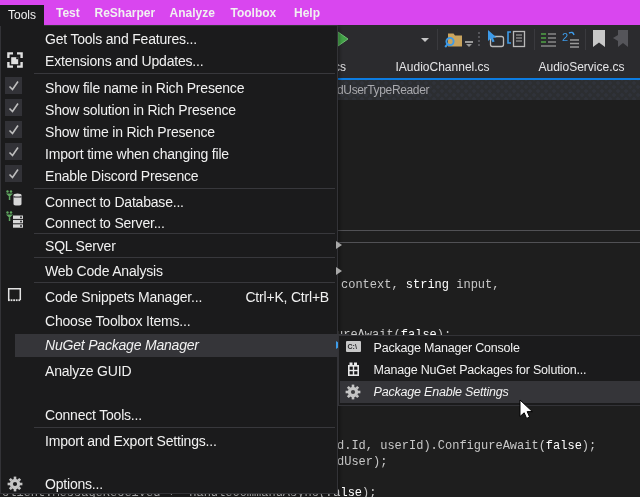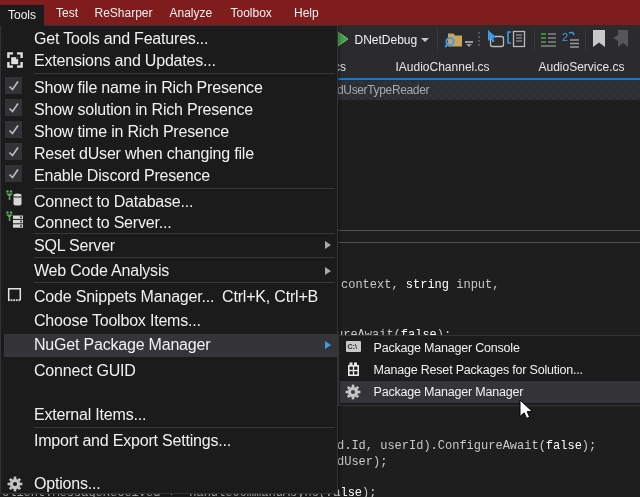--- a/index.html
+++ b/index.html
@@ -1,39 +1,39 @@
 <!DOCTYPE html>
 <html><head><meta charset="utf-8">
 <style>
 html,body{margin:0;padding:0;width:640px;height:497px;overflow:hidden;background:#1e1e1e;
 font-family:"Liberation Sans",sans-serif;}
 .abs{position:absolute;}
 #stage{position:relative;width:640px;height:497px;}
 
-#menubar{position:absolute;left:0;top:0;width:640px;height:25px;background:#7f1d1d;}
+#menubar{position:absolute;left:0;top:0;width:640px;height:25px;background:#d946ef;font-weight:bold;}
 .mlab{position:absolute;top:0;height:25px;line-height:27px;font-size:12px;color:#f1f1f1;letter-spacing:0}
 #toolbar{position:absolute;left:0;top:25px;width:640px;height:30px;background:#2b2b2e;}
 #tabbar{position:absolute;left:0;top:55px;width:640px;height:23px;background:#2b2b2e;}
 .tlab{position:absolute;top:0;height:23px;line-height:24px;font-size:12px;color:#e4e4e6}
 #blueline{position:absolute;left:0;top:78px;width:640px;height:2.4px;background:#0d7de2;}
 #crumb{position:absolute;left:0;top:80.4px;width:640px;height:19.6px;background:#2c2e31;color:#a9a9ad;
 font-size:12.5px;line-height:20px;
 background-image:radial-gradient(circle 2px at 2px 2px,#30333a 0 1.5px,transparent 2px),
 radial-gradient(circle 2px at 2px 2px,#30333a 0 1.5px,transparent 2px);
 background-size:8px 8px,8px 8px;background-position:0 1px,4px 5px;}
 
 .code{position:absolute;font-family:"Liberation Mono",monospace;font-size:12px;line-height:15px;color:#c8c8c8;white-space:pre;}
 .kw{color:#ffffff;}
 .hline{position:absolute;left:337px;width:303px;height:1px;background:#515155;}
 
 #popup{position:absolute;left:0;top:25px;width:337.5px;height:468.5px;background:#1b1b1c;
 border:1px solid #333337;box-sizing:border-box;box-shadow:2px 2px 3px rgba(0,0,0,.3);}
-.row{position:absolute;left:3px;width:334px;height:22px;line-height:22px;font-size:16px;
+.row{position:absolute;left:14px;width:334px;height:22px;line-height:22px;font-size:14px;
 letter-spacing:-0.2px;color:#f1f1f1;padding-left:30px;box-sizing:border-box;white-space:nowrap;}
-.hl{background:#353539;}
+.hl{background:#353539;font-style:italic;}
 .sep{position:absolute;left:33px;width:301px;height:1px;background:#38383c;}
 .sc{position:absolute;right:20px;top:0;margin-left:32px;}
 .arr{position:absolute;left:321px;width:0;height:0;border-top:4.5px solid transparent;
 border-bottom:4.5px solid transparent;border-left:6px solid #a8a8a8;}
 .chk{position:absolute;left:4px;width:17px;height:17px;background:#323237;}
 
 #sub{position:absolute;left:337.5px;top:334.5px;width:348px;height:71.5px;background:#1b1b1c;
 border:1px solid #333337;border-right:none;box-sizing:border-box;}
 .srow{position:absolute;left:1px;width:302px;height:22px;line-height:22px;font-size:12.5px;
 letter-spacing:-0.2px;color:#f1f1f1;padding-left:34px;box-sizing:border-box;white-space:nowrap;}
@@ -58,21 +58,20 @@
   <div class="mlab" style="left:94.5px">ReSharper</div>
   <div class="mlab" style="left:169.5px">Analyze</div>
   <div class="mlab" style="left:230.5px">Toolbox</div>
   <div class="mlab" style="left:294px">Help</div>
 </div>
 
 <div id="toolbar">
   <svg class="abs" style="left:337px;top:6px" width="12" height="16" viewBox="0 0 12 16">
     <path d="M1 1 L11 8 L1 15 Z" fill="#42a447" stroke="#71bd74" stroke-width="1"></path>
   </svg>
-  <div class="abs" style="left:354.5px;top:3px;font-size:12px;color:#f1f1f1;line-height:24px">DNetDebug</div>
   <div class="abs" style="left:421px;top:13px;width:0;height:0;border-left:4px solid transparent;border-right:4px solid transparent;border-top:4px solid #c5c5c5"></div>
   <div class="vsep" style="left:437px"></div>
 
   <svg class="abs" style="left:444px;top:7px" width="20" height="19" viewBox="0 0 20 19">
     <path d="M4 1.5 h5.5 l1.5 2 H18 v11 H4 Z" fill="#c9a45e"></path>
     <circle cx="6" cy="9.5" r="3.6" fill="none" stroke="#3d9be9" stroke-width="1.9"></circle>
     <line x1="3.4" y1="12.4" x2="1.2" y2="15" stroke="#3d9be9" stroke-width="2"></line>
   </svg>
   <div class="abs" style="left:465px;top:16px;width:8px;height:1.5px;background:#9a9a9a"></div>
   <div class="abs" style="left:466px;top:19px;width:0;height:0;border-left:3px solid transparent;border-right:3px solid transparent;border-top:3px solid #9a9a9a"></div>
@@ -131,35 +130,35 @@
       <div class="abs" style="left:337px;top:0;font-size:12px;line-height:20px;letter-spacing:-0.35px">dUserTypeReader</div>
     </div>
 
 <div id="popup">
   <div class="row" style="top:1.5px">Get Tools and Features...</div>
   <div class="row" style="top:23.5px">Extensions and Updates...</div>
   <div class="sep" style="top:46.5px"></div>
   <div class="row" style="top:50.5px">Show file name in Rich Presence</div>
   <div class="row" style="top:72.5px">Show solution in Rich Presence</div>
   <div class="row" style="top:94.5px">Show time in Rich Presence</div>
-  <div class="row" style="top:116.5px">Reset dUser when changing file</div>
+  <div class="row" style="top:116.5px">Import time when changing file</div>
   <div class="row" style="top:138.5px">Enable Discord Presence</div>
   <div class="sep" style="top:161.5px"></div>
   <div class="row" style="top:165px">Connect to Database...</div>
   <div class="row" style="top:186px">Connect to Server...</div>
   <div class="sep" style="top:207px"></div>
   <div class="row" style="top:208.5px">SQL Server<span class="arr" style="top:6.5px"></span></div>
   <div class="sep" style="top:230.5px"></div>
   <div class="row" style="top:234px">Web Code Analysis<span class="arr" style="top:6.5px"></span></div>
   <div class="sep" style="top:256px"></div>
   <div class="row" style="top:259.5px">Code Snippets Manager...<span class="sc">Ctrl+K, Ctrl+B</span></div>
   <div class="row" style="top:283.5px">Choose Toolbox Items...</div>
   <div class="row hl" style="top:308px;height:22.5px">NuGet Package Manager<span class="arr" style="top:6.5px;border-left-color:#3f9ce8"></span></div>
-  <div class="row" style="top:333.5px">Connect GUID</div>
-  <div class="row" style="top:377.5px">External Items...</div>
+  <div class="row" style="top:333.5px">Analyze GUID</div>
+  <div class="row" style="top:377.5px">Connect Tools...</div>
   <div class="sep" style="top:400.5px"></div>
   <div class="row" style="top:404px">Import and Export Settings...</div>
   <div class="row" style="top:446.5px">Options...</div>
 
   <div class="chk" style="top:51px"></div>
   <div class="chk" style="top:73px"></div>
   <div class="chk" style="top:95px"></div>
   <div class="chk" style="top:117px"></div>
   <div class="chk" style="top:139px"></div>
   <svg class="abs" style="left:7px;top:53.5px" width="12" height="12">
@@ -238,22 +237,22 @@
     </g>
         </g>
     <circle cx="8" cy="8" r="2.1" fill="#1b1b1c"></circle>
   </svg>
 </div>
 
 <div id="toolsbox">Tools</div>
 
 <div id="sub">
   <div class="srow" style="top:1.5px">Package Manager Console</div>
-  <div class="srow" style="top:23.5px">Manage Reset Packages for Solution...</div>
-  <div class="srow hl" style="top:45.5px">Package Manager Manager</div>
+  <div class="srow" style="top:23.5px">Manage NuGet Packages for Solution...</div>
+  <div class="srow hl" style="top:45.5px">Package Enable Settings</div>
 
   <svg class="abs" style="left:7px;top:5px" width="15" height="11" viewBox="0 0 15 11">
     <rect x="0" y="0" width="15" height="11" rx="1" fill="#c8c8c8"></rect>
     <text x="1.5" y="8" font-size="7" font-weight="bold" fill="#2a2a2c" font-family="Liberation Sans">C:\</text>
   </svg>
 
   <svg class="abs" style="left:8px;top:26.5px" width="13" height="14" viewBox="0 0 13 14">
     <rect x="1" y="3" width="11" height="11" fill="#e8e8e8"></rect>
     <rect x="2.5" y="0.5" width="3" height="2.5" fill="#e8e8e8"></rect>
         <rect x="7" y="0.5" width="3" height="2.5" fill="#e8e8e8"></rect>

